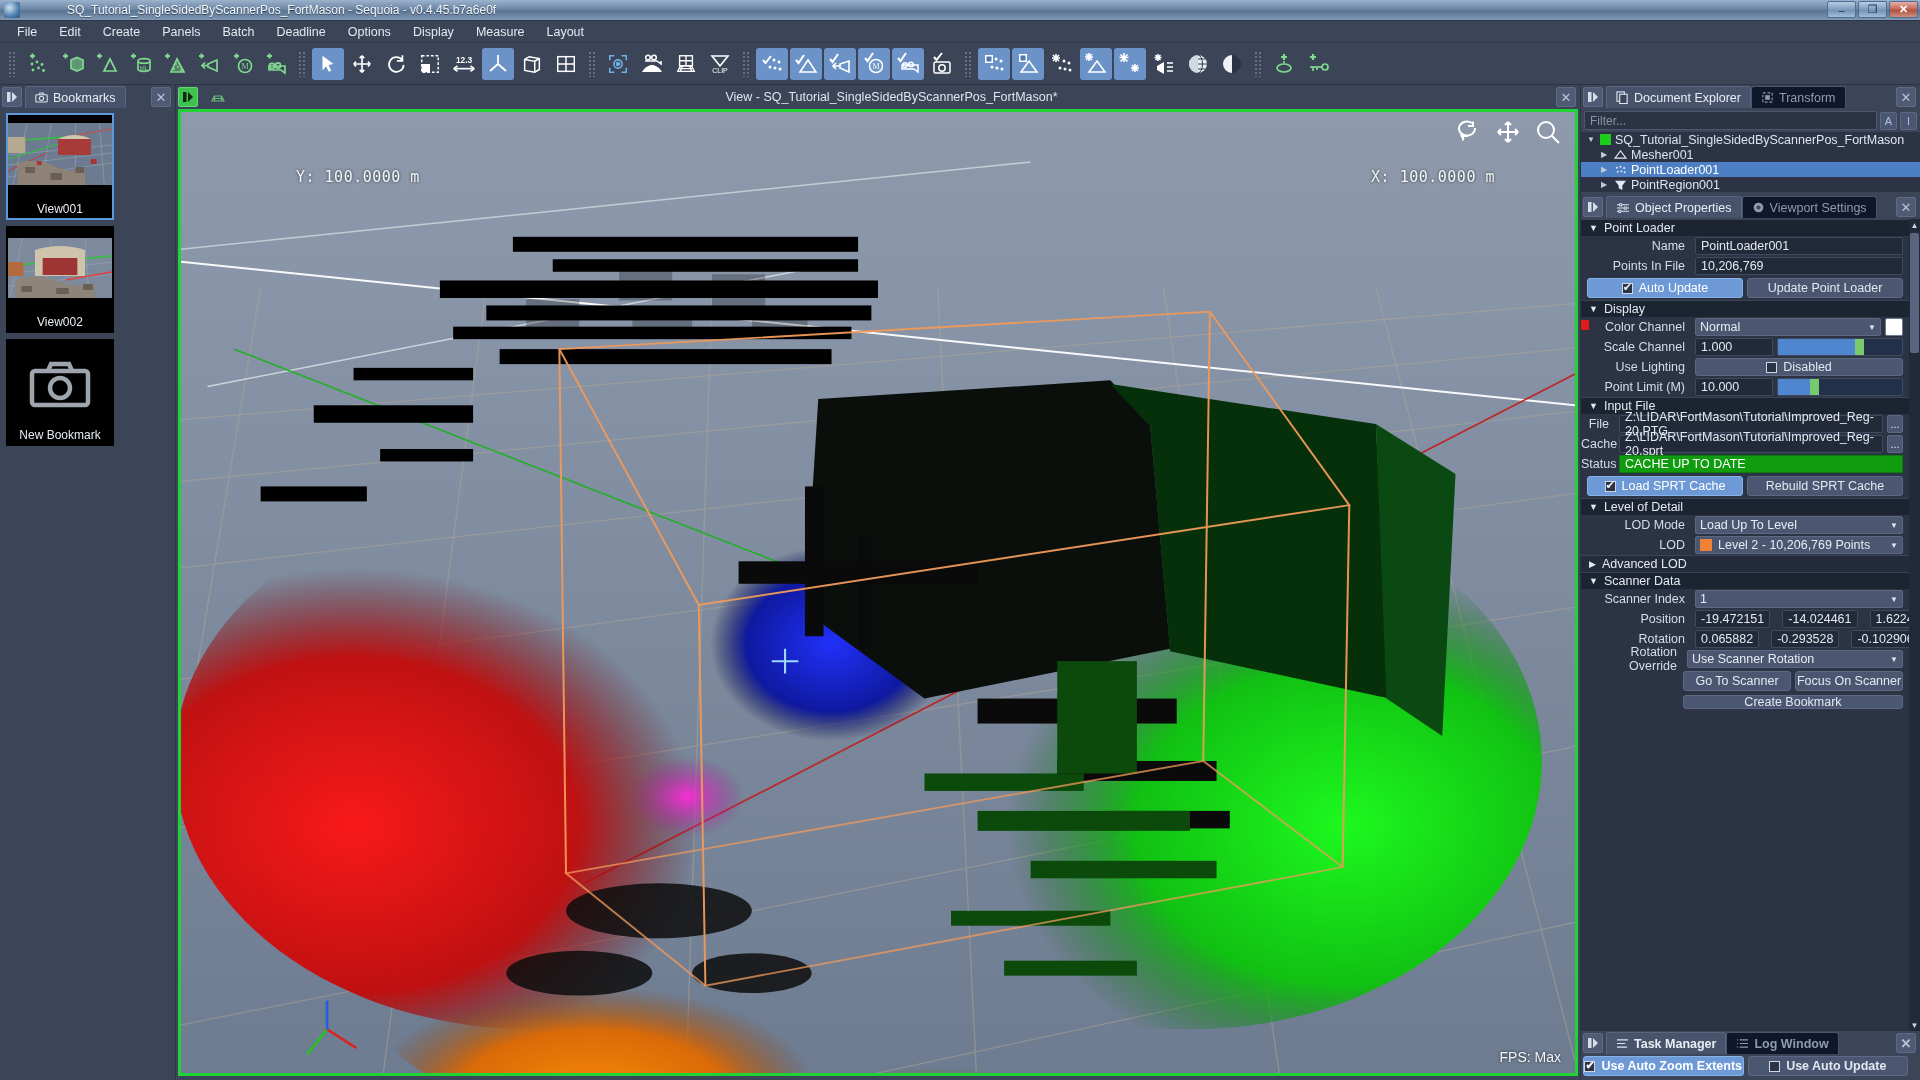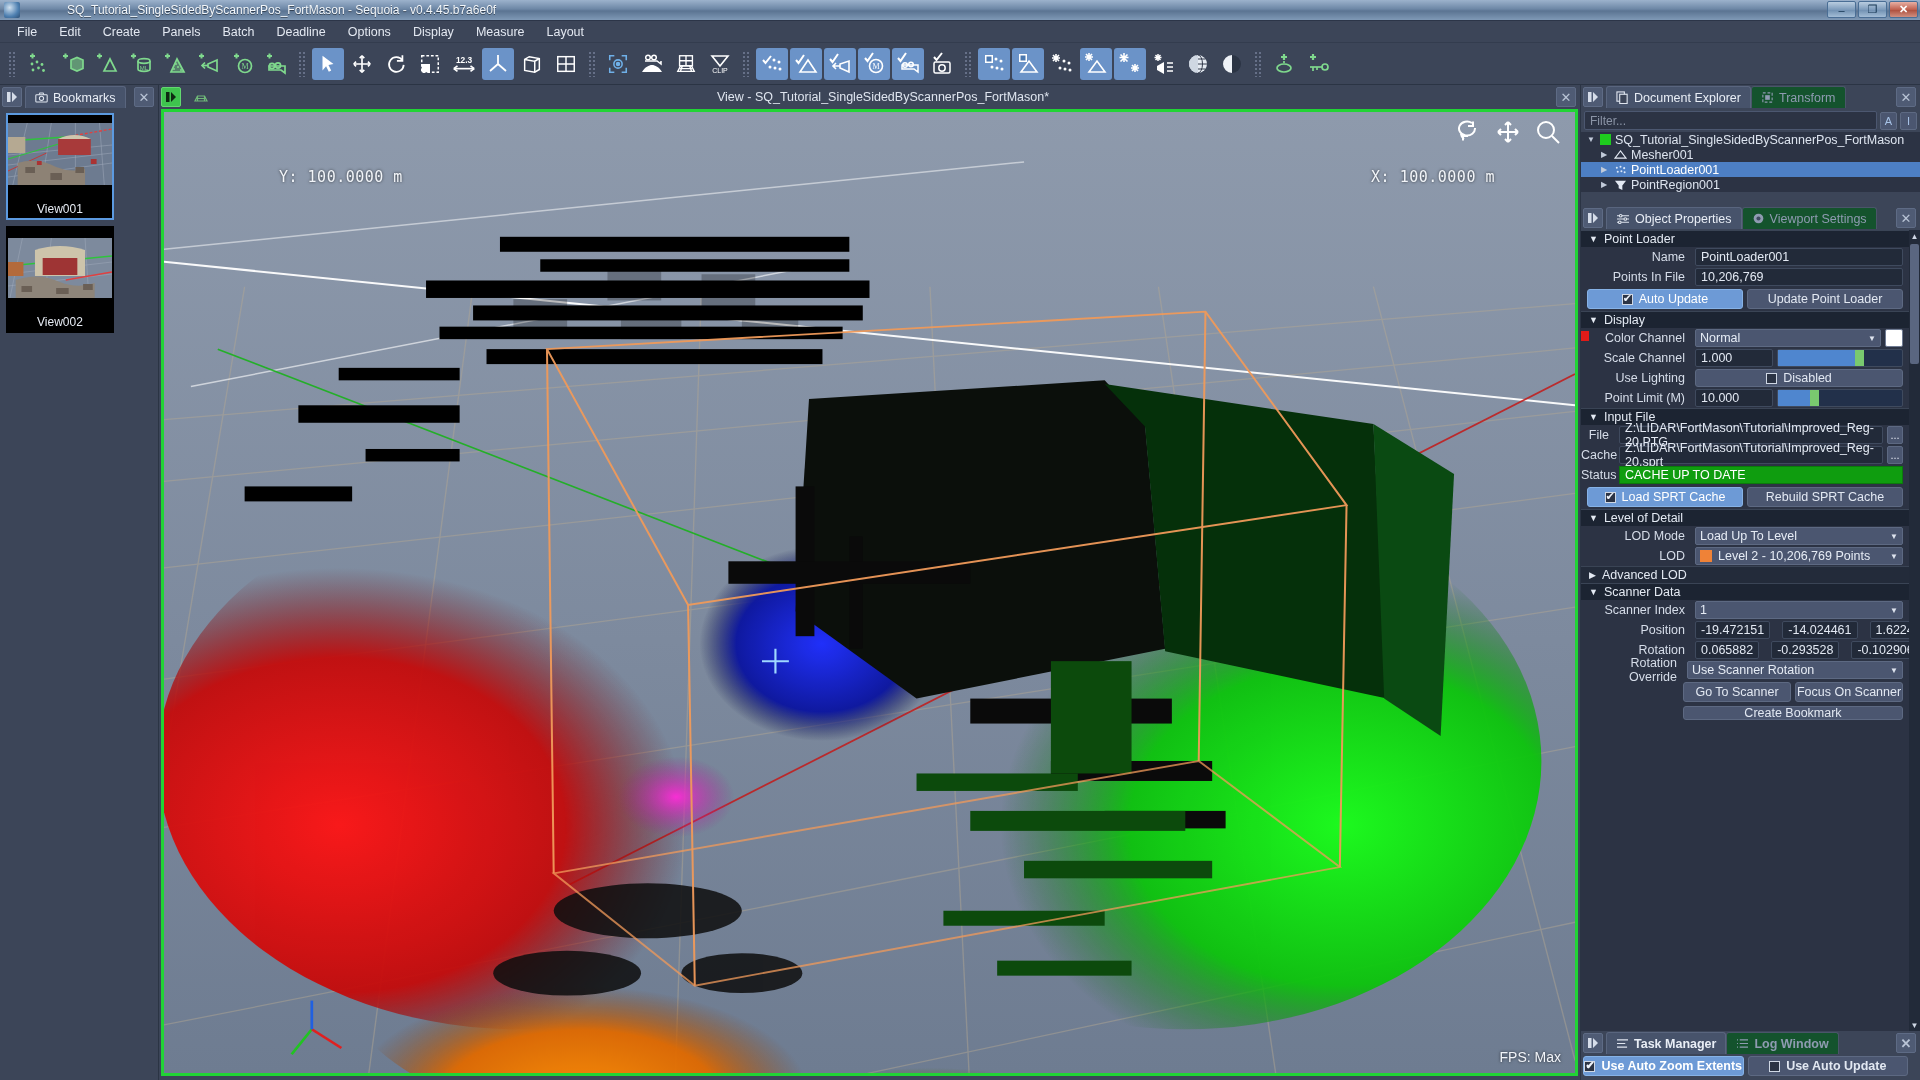--- a/index.html
+++ b/index.html
@@ -46,29 +46,29 @@
     border-radius:3px; flex:none;}
   .tbtn.on{ background:#6b93c8; }
   .tbtn svg{ display:block; }
   .ico-g{ stroke:#7fd98d; fill:none; stroke-width:1.7; }
   .ico-b{ stroke:#6fb0e8; fill:none; stroke-width:1.7; }
 
   
   .main{ display:flex; height:calc(1080px - 21px - 22px - 42px); }
 
   
-  .leftdock{ width:159px; background:#3c4558; display:flex; flex-direction:column;
+  .leftdock{ width:176px; background:#3c4558; display:flex; flex-direction:column;
     border-right:1px solid #2b3444;}
   .panel-tabs{ display:flex; align-items:center; height:24px; background:#3c4558; padding:0 2px;}
   .dockarrow{ width:20px;height:20px; background:#4f5b74; border:1px solid #5e6b85;
     display:flex;align-items:center;justify-content:center; border-radius:2px; margin-right:3px; flex:none;}
   .ptab{ height:22px; display:flex;align-items:center;gap:5px; padding:0 9px;
     background:#47536b; border:1px solid #59657e; border-bottom:none;
     border-radius:3px 3px 0 0; font-size:12.5px; color:#e9eef6; white-space:nowrap;}
-  .ptab.inactive{ background:#14532d; color:#8f9bb1; border-color:#4a5569;}
+  .ptab.inactive{ background:#0f172a; color:#8f9bb1; border-color:#4a5569;}
   .xbtn{ width:20px;height:20px; margin-left:auto;margin-right:2px;
     background:#4f5b74;border:1px solid #5e6b85;border-radius:2px;
     display:flex;align-items:center;justify-content:center;color:#b9c4d6;font-size:13px;flex:none;}
   .bm-list{ flex:1; background:#3c4558; padding:4px 0 0 6px; overflow:hidden;}
   .bm{ width:108px; background:#000; margin-bottom:6px; position:relative;
     border:2px solid transparent; }
   .bm.sel{ border-color:#5c9ae0; }
   .bm .thumb{ height:85px; width:100%; display:block; }
   .bm .cap{ height:18px; display:flex;align-items:center;justify-content:center;
     font-size:12px;color:#e6ebf3; background:#000;}
@@ -582,20 +582,32 @@
               <rect x="14" y="58" width="11" height="6"></rect>
               <rect x="50" y="60" width="13" height="6"></rect>
               <rect x="78" y="56" width="10" height="6"></rect>
             </g>
           <rect x="0" y="34" width="16" height="14" fill="#b36a3c"></rect>
         </svg>
         <div class="cap">View002</div>
       </div>
 
 
+      <div class="bm">
+        <div class="newcam">
+          <svg width="62" height="48" viewBox="0 0 62 48">
+              <g stroke="#9fa5ad" stroke-width="4.5" fill="none">
+                <rect x="3" y="11" width="56" height="34" rx="3"></rect>
+                <circle cx="31" cy="28" r="10"></circle>
+                <path d="M19 11l3-7h18l3 7"></path>
+              </g>
+            </svg>
+        </div>
+        <div class="cap">New Bookmark</div>
+      </div>
     </div>
 
   </div>
 
   <div class="viewwrap">
     <div class="view-head">
       <div class="dockarrow" style="background:#3fc34e;border-color:#63d870;">
         <svg width="12" height="12" viewBox="0 0 12 12">
             <rect x="1" y="1" width="3.5" height="10" fill="#0e2a12"></rect>
             <path d="M6 1l5 5-5 5z" fill="#0e2a12"></path>
@@ -838,21 +850,21 @@
       </div>
       <div class="trow" style="padding-left:20px;height:15px">
         <span class="caret">▶</span>
         <svg width="13" height="12" viewBox="0 0 14 13">
             <path d="M1 2h12l-4 5v5l-4-2V7z" fill="#e3e9f3"></path>
           </svg>
         <span>PointRegion001</span>
       </div>
     </div>
 
-    <div class="panel-tabs" style="margin-top:14px">
+    <div class="panel-tabs" style="margin-top:3px">
       <div class="dockarrow">
         <svg width="12" height="12" viewBox="0 0 12 12">
             <rect x="1" y="1" width="3.5" height="10" fill="#d6dde9"></rect>
             <path d="M6 1l5 5-5 5z" fill="#d6dde9"></path>
           </svg>
       </div>
       <div class="ptab">
         <svg width="14" height="12" viewBox="0 0 15 13">
             <g stroke="#dfe5ef" stroke-width="1.2">
               <path d="M1 3h13M1 6.5h13M1 10h13"></path>

